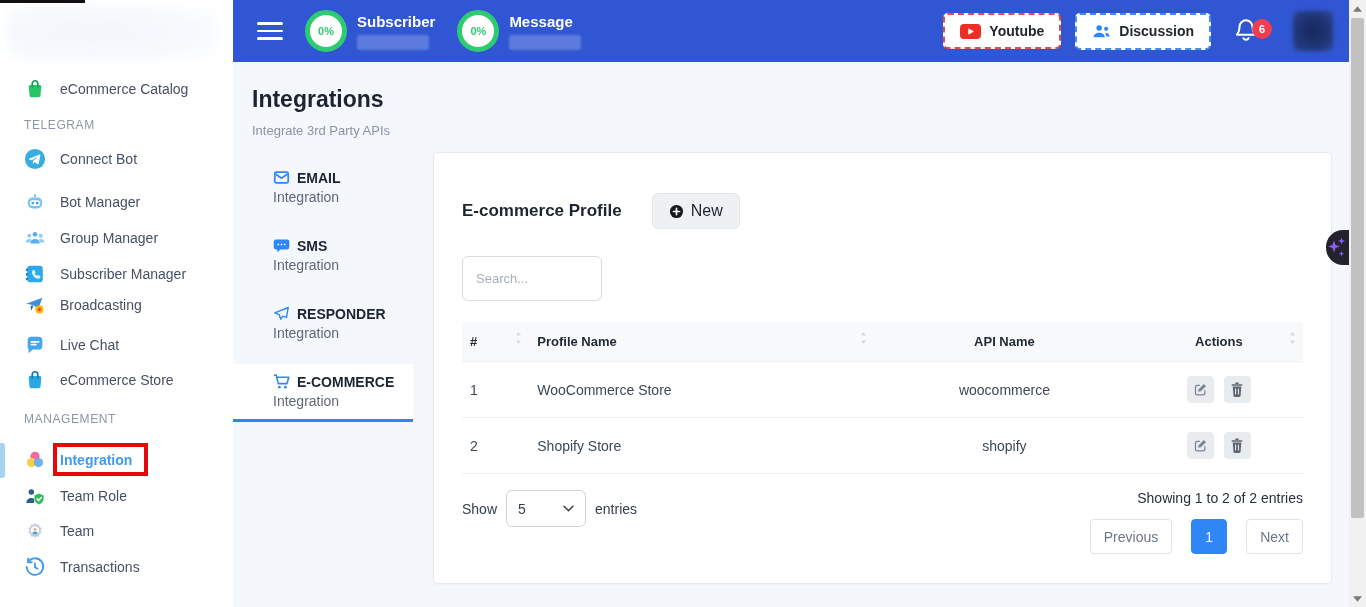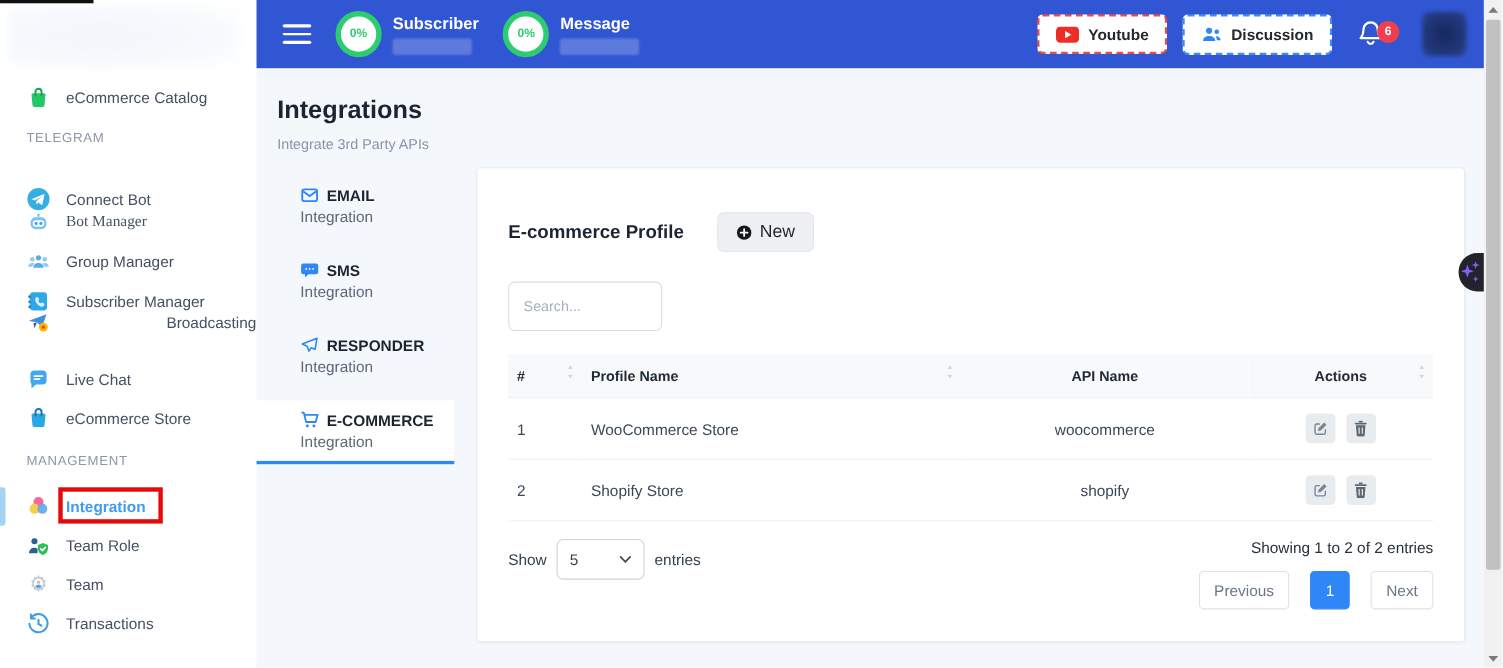--- a/index.html
+++ b/index.html
@@ -123,29 +123,29 @@
     <div class="side-item" style="top:74px;">
       <svg class="sicon" viewBox="0 0 24 24">
         <path d="M6.6 7.5h10.8c.9 0 1.6.8 1.5 1.7l-.9 9.9a2 2 0 0 1-2 1.9H8a2 2 0 0 1-2-1.9l-.9-9.9c-.1-.9.6-1.7 1.5-1.7z" fill="#26c667"></path>
         <path d="M9 9.5V6a3 3 0 0 1 6 0v3.5" fill="none" stroke="#0fa552" stroke-width="1.9" stroke-linecap="round"></path>
       </svg>
       <span class="lbl">eCommerce Catalog</span>
     </div>
 
     <div class="side-section" style="top:118px;">TELEGRAM</div>
 
-    <div class="side-item" style="top:166px;">
+    <div class="side-item" style="top:144px;">
       <svg class="sicon" viewBox="0 0 24 24">
         <circle cx="12" cy="12" r="11" fill="#37aee2"></circle>
         <path d="M5.5 11.8l11.5-4.6c.6-.2 1 .1.8.9l-1.9 9c-.1.6-.5.8-1.1.5l-3-2.2-1.4 1.4c-.2.2-.4.3-.7.3l.2-3 5.6-5-6.9 4.3-2.9-.9c-.6-.2-.6-.6-.2-.7z" fill="#fff"></path>
       </svg>
       <span class="lbl">Connect Bot</span>
     </div>
 
-    <div class="side-item" style="top:187px;font-family:Liberation Serif, serif;">
+    <div class="side-item" style="top:187px;">
       <svg class="sicon" viewBox="0 0 24 24">
         <rect x="10.9" y="3.4" width="2.2" height="3.4" rx="1" fill="#79c2f2"></rect>
         <rect x="4.2" y="7" width="15.6" height="12" rx="5" fill="#79c2f2"></rect>
         <rect x="6.3" y="10" width="11.4" height="6.4" rx="3.2" fill="#fff"></rect>
         <circle cx="9.6" cy="13.2" r="1.6" fill="#4aa3e0"></circle>
         <circle cx="14.4" cy="13.2" r="1.6" fill="#4aa3e0"></circle>
       </svg>
       <span class="lbl">Bot Manager</span>
     </div>
 
@@ -165,21 +165,21 @@
       <svg class="sicon" viewBox="0 0 24 24">
         <rect x="3.5" y="3" width="17" height="18" rx="3.4" fill="#2fa8e8"></rect>
         <rect x="2" y="6" width="2.4" height="2.8" rx="1" fill="#1b7fbe"></rect>
         <rect x="2" y="11" width="2.4" height="2.8" rx="1" fill="#1b7fbe"></rect>
         <rect x="2" y="16" width="2.4" height="2.8" rx="1" fill="#1b7fbe"></rect>
         <path d="M9.2 8.2c.7-.7 1.7-.7 2.3 0l.8 1c.5.6.4 1.4-.2 1.9l-.4.4c.5 1 1.4 1.9 2.4 2.4l.4-.4c.5-.6 1.3-.7 1.9-.2l1 .8c.7.6.7 1.6 0 2.3-.8.8-1.9 1.1-2.9.8-2.6-.9-4.7-3-5.6-5.6-.3-1-.1-2.1.3-3.4z" fill="#d9f1ff"></path>
       </svg>
       <span class="lbl">Subscriber Manager</span>
     </div>
 
-    <div class="side-item" style="top:278px;justify-content:space-between;">
+    <div class="side-item" style="top:290px;">
       <svg class="sicon" viewBox="0 0 24 24">
         <path d="M2.5 10.5L20 4l-4.5 12.5-5-4.2z" fill="#3d8fe0"></path>
         <path d="M10.5 12.3L8 18l-1-5z" fill="#1f63ad"></path>
         <circle cx="16.8" cy="16.8" r="4.4" fill="#ffb400"></circle>
         <circle cx="16.8" cy="16.8" r="1.7" fill="#e8433e"></circle>
       </svg>
       <span class="lbl">Broadcasting</span>
     </div>
 
     <div class="side-item" style="top:330px;">

